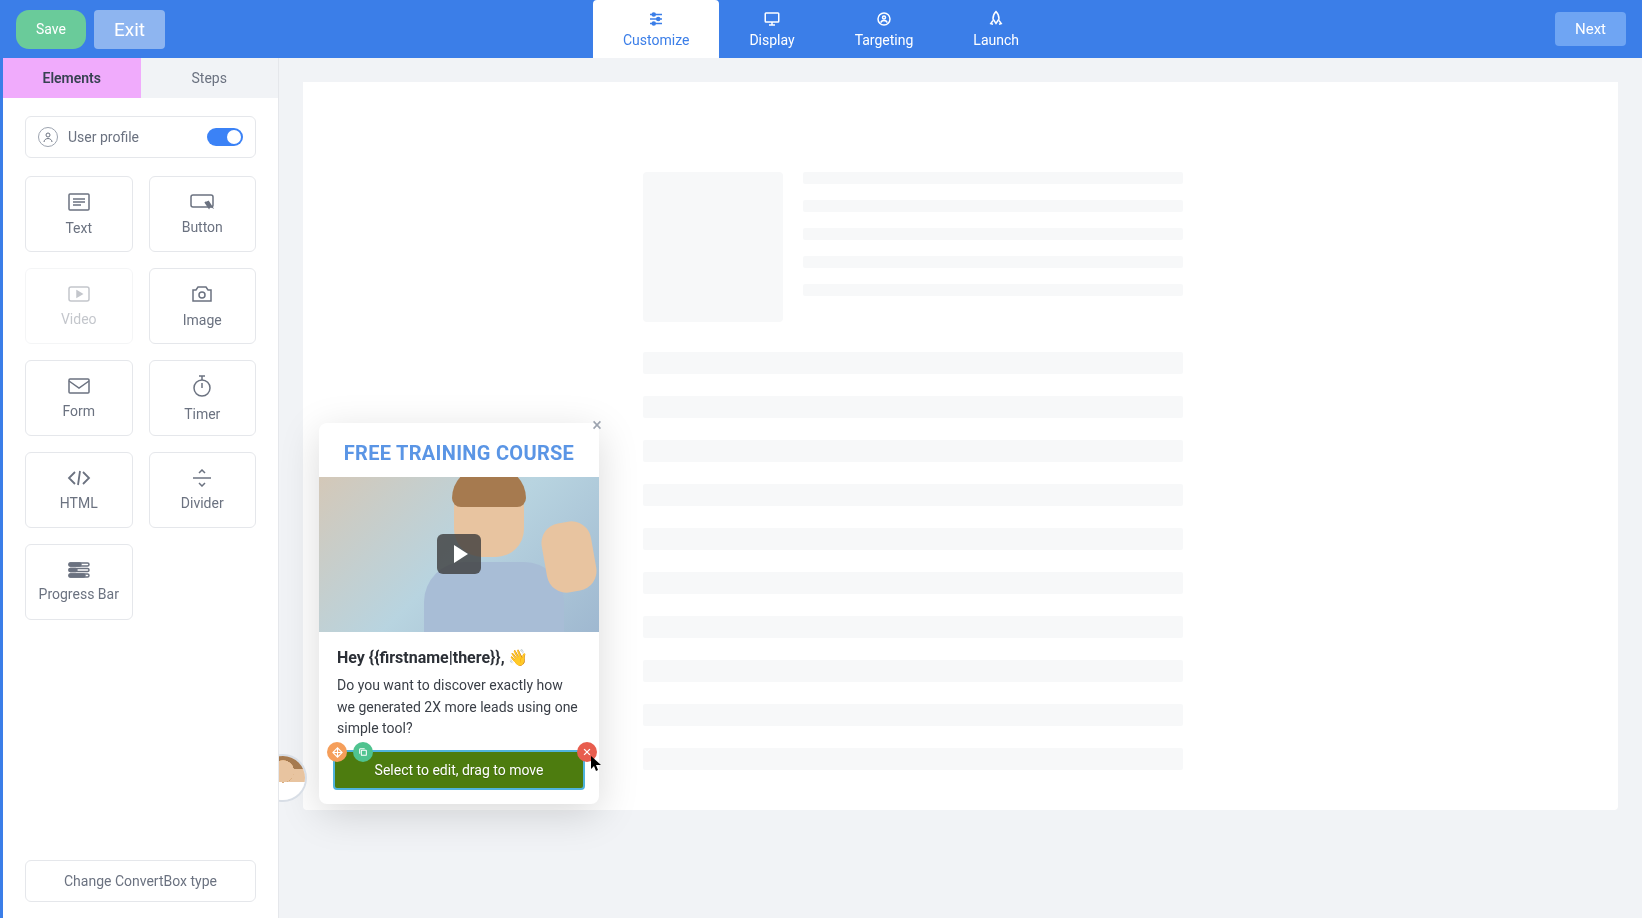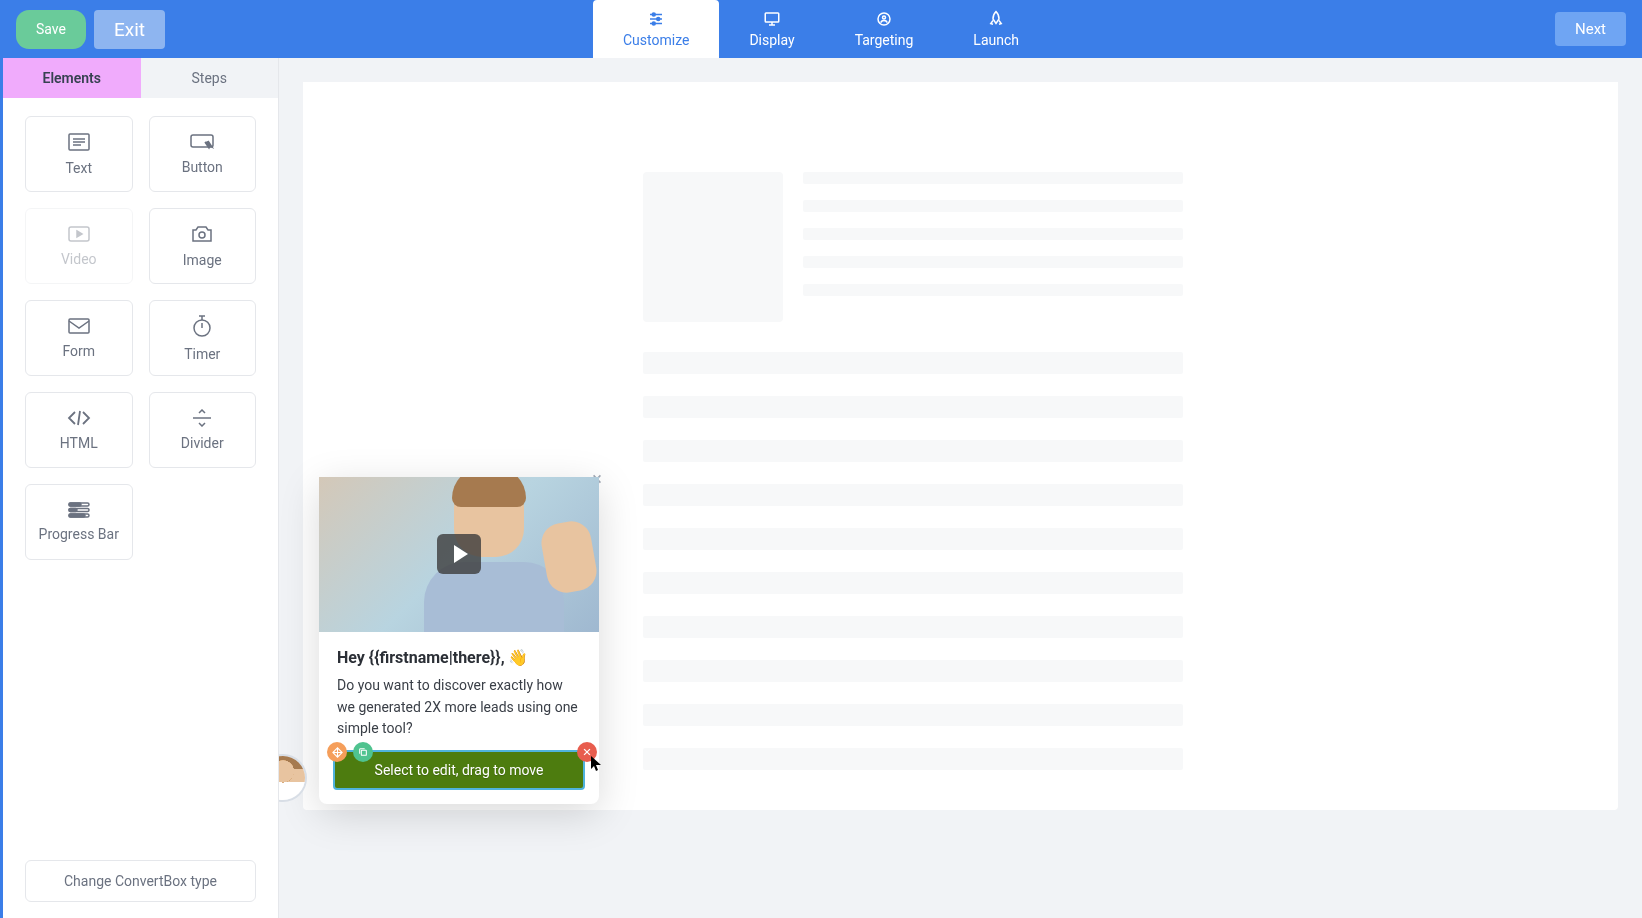--- a/index.html
+++ b/index.html
@@ -134,20 +134,32 @@
 </div>
 
 <div class="main">
 
   <div class="sidebar">
     <div class="sidebar-tabs">
       <div class="sidebar-tab active">Elements</div>
       <div class="sidebar-tab">Steps</div>
     </div>
     <div class="sidebar-body">
+      <div class="user-profile-row">
+        <div class="user-profile-left">
+          <span class="up-icon">
+            <svg width="12" height="12" viewBox="0 0 24 24" fill="none" stroke="currentColor" stroke-width="2">
+                <circle cx="12" cy="8" r="4"></circle>
+                <path d="M4 22c0-4 4-7 8-7s8 3 8 7"></path>
+              </svg>
+          </span>
+          <span>User profile</span>
+        </div>
+        <div class="toggle"></div>
+      </div>
       <div class="elements-grid">
         <div class="element-tile">
           <svg class="eicon" width="24" height="20" viewBox="0 0 24 20" fill="none" stroke="currentColor" stroke-width="1.5">
               <rect x="2" y="2" width="20" height="16" rx="1"></rect>
               <line x1="6" y1="7" x2="18" y2="7"></line>
               <line x1="6" y1="10" x2="18" y2="10"></line>
               <line x1="6" y1="13" x2="14" y2="13"></line>
             </svg>
           <span>Text</span>
         </div>
@@ -243,20 +255,21 @@
         <div class="ph-wide"></div>
         <div class="ph-wide"></div>
         <div class="ph-wide"></div>
         <div class="ph-wide"></div>
         <div class="ph-wide"></div>
         <div class="ph-wide"></div>
       </div>
 
       <div class="popup">
         <div class="popup-close">×</div>
+        <div class="popup-title">FREE TRAINING COURSE</div>
         <div class="popup-video">
           <div class="person">
             <div class="person-body"></div>
             <div class="person-hand"></div>
             <div class="person-head"></div>
             <div class="person-hair"></div>
           </div>
           <div class="play-btn"></div>
         </div>
         <div class="popup-body">

